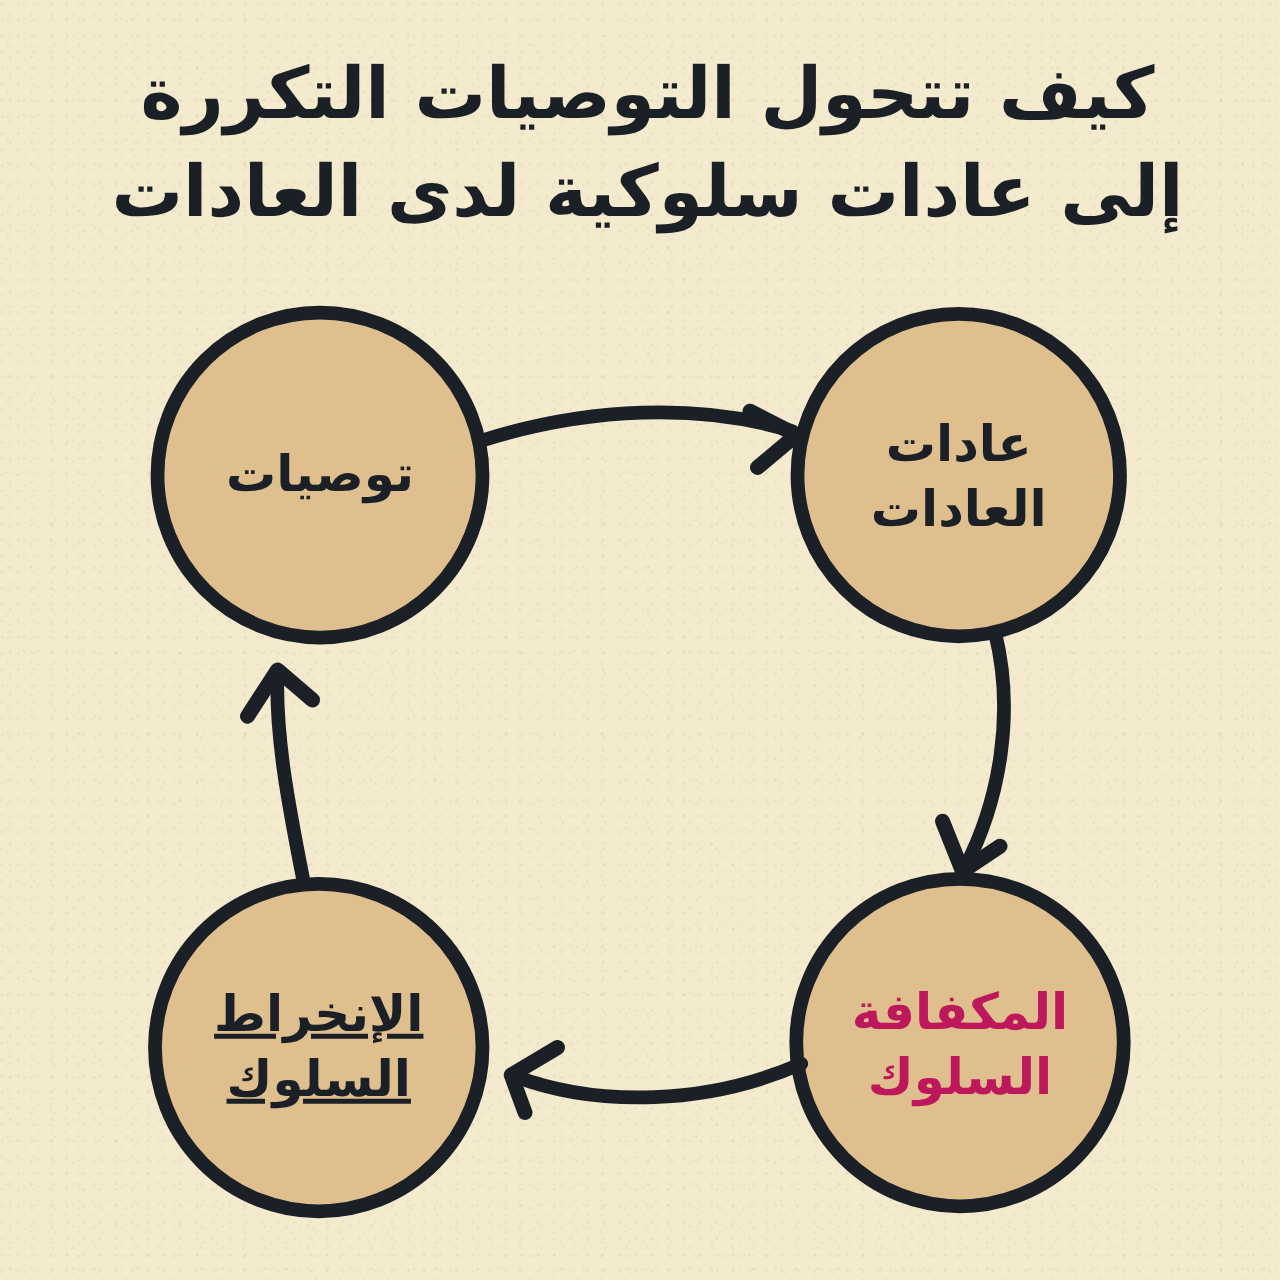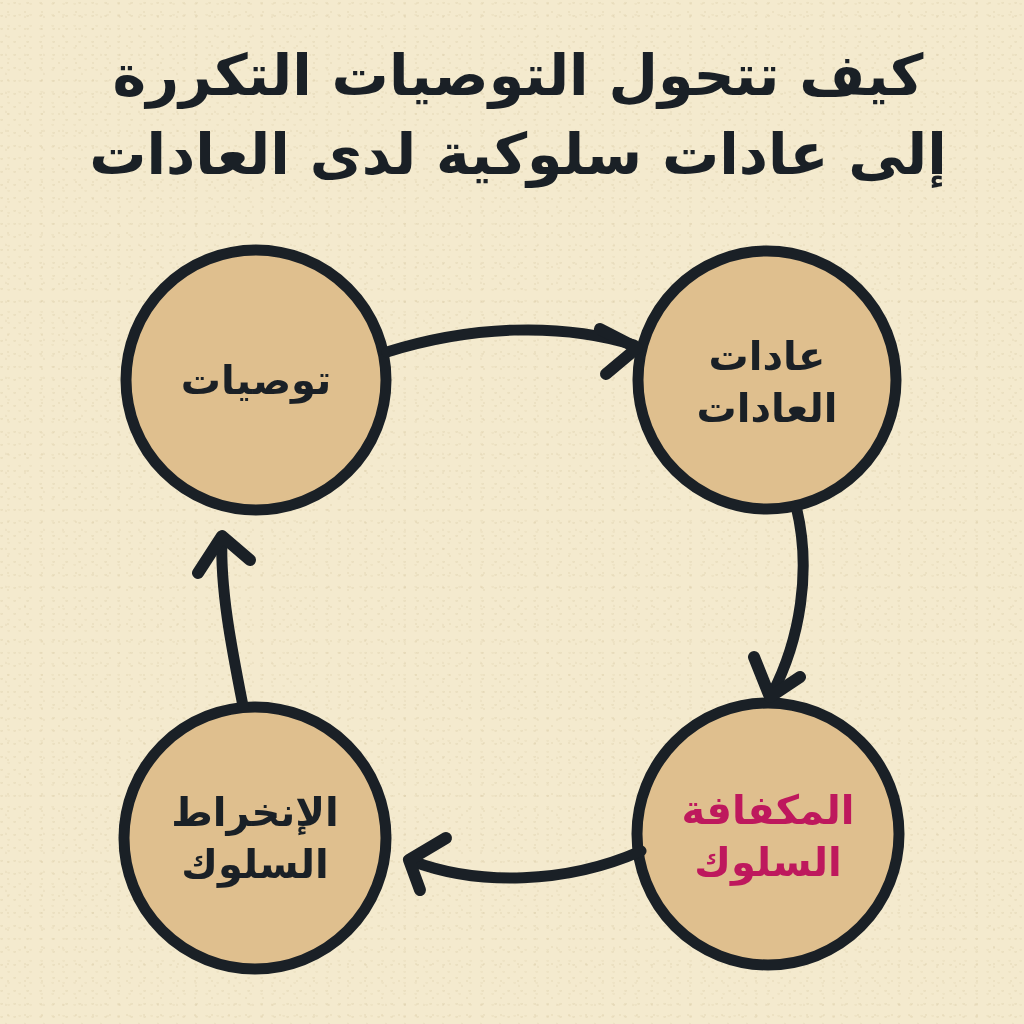--- a/index.html
+++ b/index.html
@@ -117,18 +117,18 @@
   <div class="node-label" style="left: 767px; top: 382px; color: rgb(26, 32, 38);">
     <span>عادات</span>
     <span>العادات</span>
   </div>
 
   <div class="node-label" style="left: 768px; top: 836px; color: #be185d;">
     <span>المكفافة</span>
     <span>السلوك</span>
   </div>
 
-  <div class="node-label" style="left: 255px; top: 838px; color: rgb(26, 32, 38);">
+  <div class="node-label" style="left: 255px; top: 838px; color: rgb(26, 32, 38); text-decoration: underline;">
     <span>الإنخراط</span>
     <span>السلوك</span>
   </div>
 
 </div>
 
 </body></html>

